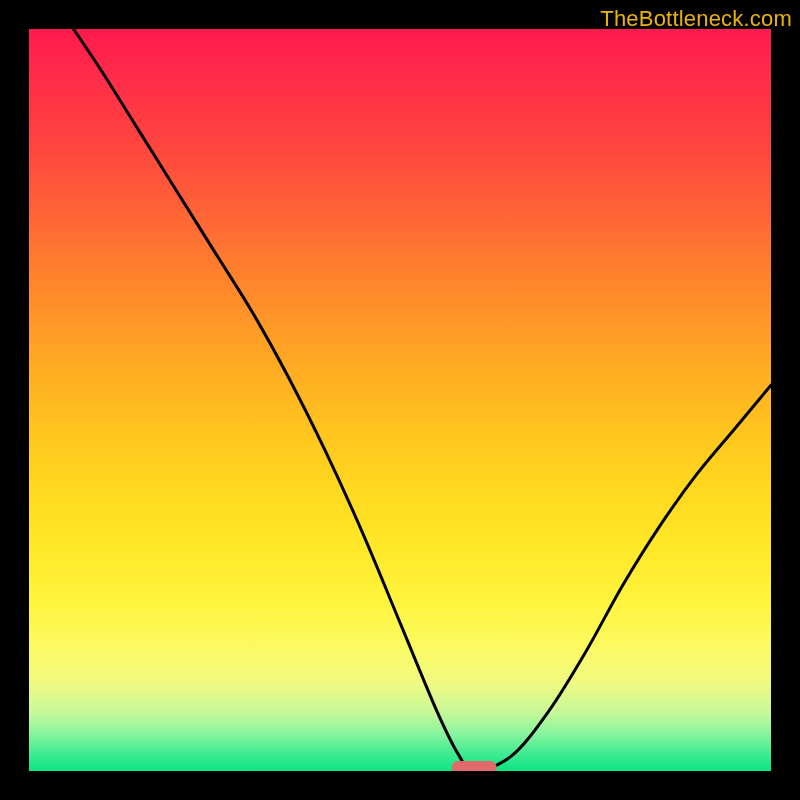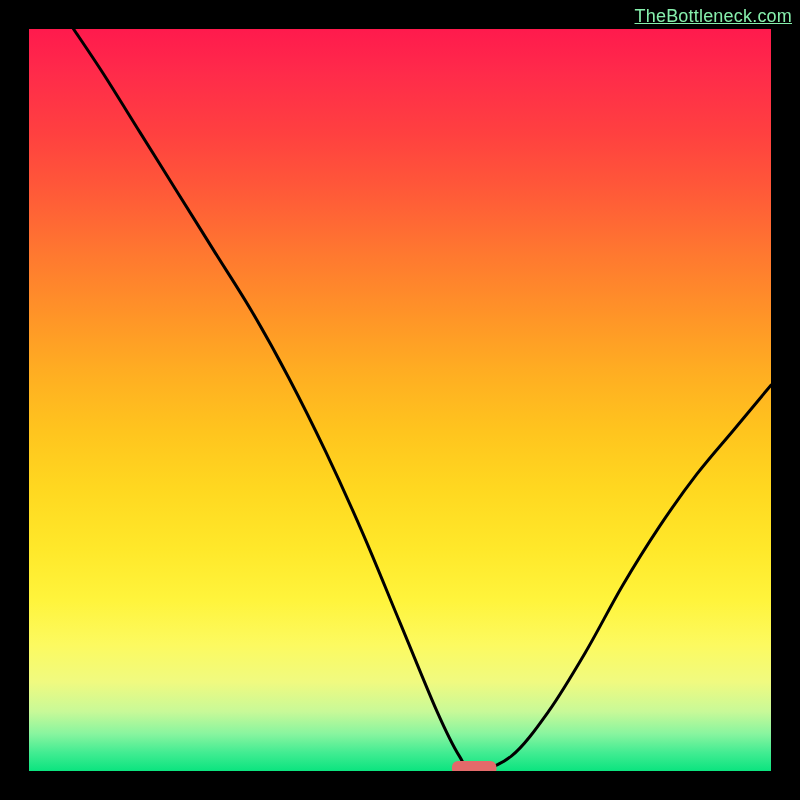--- a/index.html
+++ b/index.html
@@ -48,24 +48,23 @@
     position: absolute;
     left: 0;
     top: 0;
     width: 742px;
     height: 742px;
   }
   .watermark {
     position: absolute;
     top: 6px;
     right: 8px;
-    color: #86efac;
-    font-size: 18px;
+    color: #eab308;
+    font-size: 22px;
     letter-spacing: 0.2px;
-    text-decoration: underline;
   }
 </style>
 </head>
 <body>
 
 <div class="frame">
   <div class="plot-area">
     <svg id="curveSvg" class="curve-svg" viewBox="0 0 742 742" preserveAspectRatio="none">
       <path id="curvePath" fill="none" stroke="#000" stroke-width="3" stroke-linejoin="round" stroke-linecap="round" d="M 44.52 0.00 C 49.47 7.42, 63.07 27.21, 74.20 44.52 C 85.33 61.83, 98.93 84.09, 111.30 103.88 C 123.67 123.67, 136.03 143.45, 148.40 163.24 C 160.77 183.03, 173.13 202.81, 185.50 222.60 C 197.87 242.39, 210.23 260.94, 222.60 281.96 C 234.97 302.98, 247.33 325.24, 259.70 348.74 C 272.07 372.24, 284.43 396.97, 296.80 422.94 C 309.17 448.91, 321.53 476.12, 333.90 504.56 C 346.27 533.00, 358.63 563.92, 371.00 593.60 C 383.37 623.28, 398.21 660.38, 408.10 682.64 C 417.99 704.90, 424.18 717.27, 430.36 727.16 C 436.54 737.05, 436.54 742.00, 445.20 742.00 C 453.86 742.00, 469.93 737.05, 482.30 727.16 C 494.67 717.27, 507.03 699.95, 519.40 682.64 C 531.77 665.33, 544.13 644.30, 556.50 623.28 C 568.87 602.26, 581.23 577.52, 593.60 556.50 C 605.97 535.48, 618.33 515.69, 630.70 497.14 C 643.07 478.59, 655.43 461.28, 667.80 445.20 C 680.17 429.12, 692.53 415.52, 704.90 400.68 C 717.27 385.84, 735.82 363.58, 742.00 356.16"></path>
       <rect id="markerRect" rx="6" ry="6" height="14" fill="#e36a6a" x="422.94" width="44.52" y="732.00"></rect>

